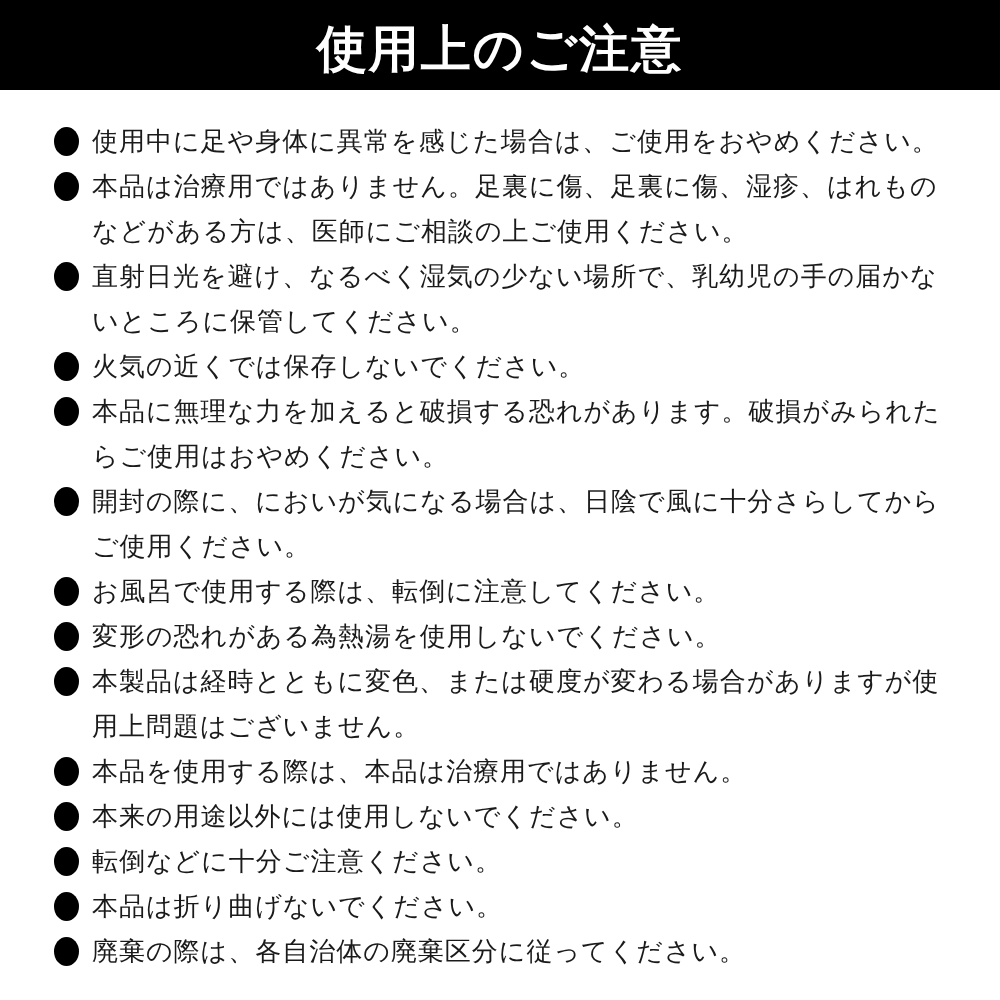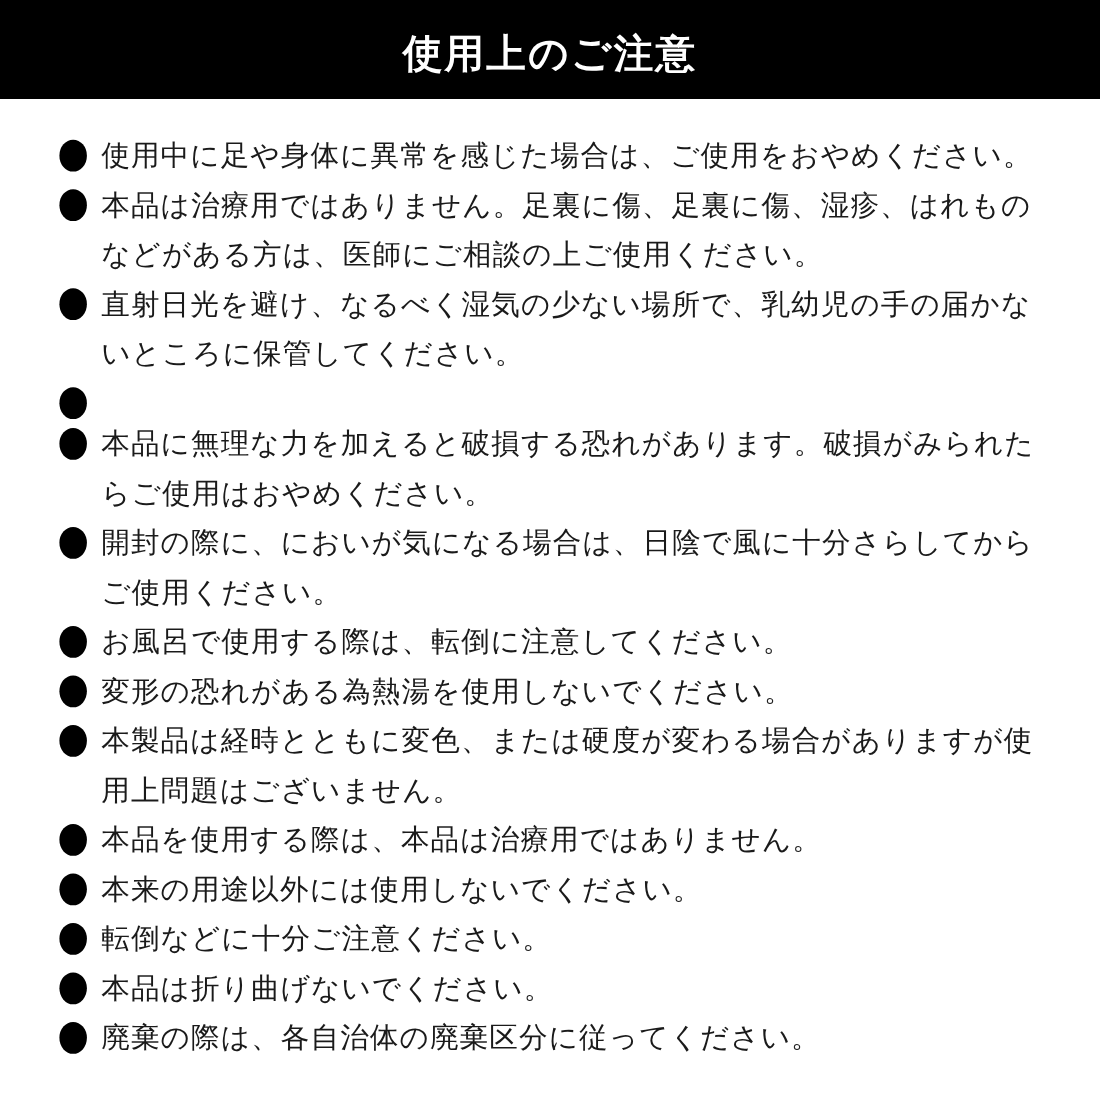--- a/index.html
+++ b/index.html
@@ -16,21 +16,21 @@
   .header {
     width: 100%;
     height: 90px;
     background: #000000;
     display: flex;
     align-items: center;
     justify-content: center;
   }
   .header-title {
     color: #ffffff;
-    font-size: 36px;
+    font-size: 50px;
     font-weight: bold;
     letter-spacing: 2px;
     line-height: 1;
     padding-top: 8px;
   }
   .notice-list {
     margin-top: 29px;
     padding-left: 54px;
     padding-right: 46px;
   }
@@ -69,20 +69,21 @@
   <div class="notice-item">
     <span class="bullet"></span>
     <span class="notice-text">本品は治療用ではありません。足裏に傷、足裏に傷、湿疹、はれものなどがある方は、医師にご相談の上ご使用ください。</span>
   </div>
   <div class="notice-item">
     <span class="bullet"></span>
     <span class="notice-text">直射日光を避け、なるべく湿気の少ない場所で、乳幼児の手の届かないところに保管してください。</span>
   </div>
   <div class="notice-item">
     <span class="bullet"></span>
+    <span class="notice-text">火気の近くでは保存しないでください。</span>
   </div>
   <div class="notice-item">
     <span class="bullet"></span>
     <span class="notice-text">本品に無理な力を加えると破損する恐れがあります。破損がみられたらご使用はおやめください。</span>
   </div>
   <div class="notice-item">
     <span class="bullet"></span>
     <span class="notice-text">開封の際に、においが気になる場合は、日陰で風に十分さらしてからご使用ください。</span>
   </div>
   <div class="notice-item">

